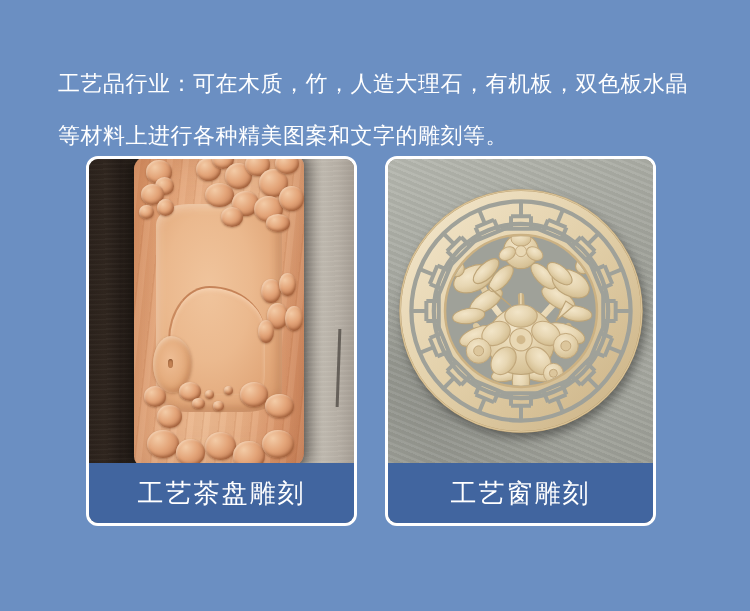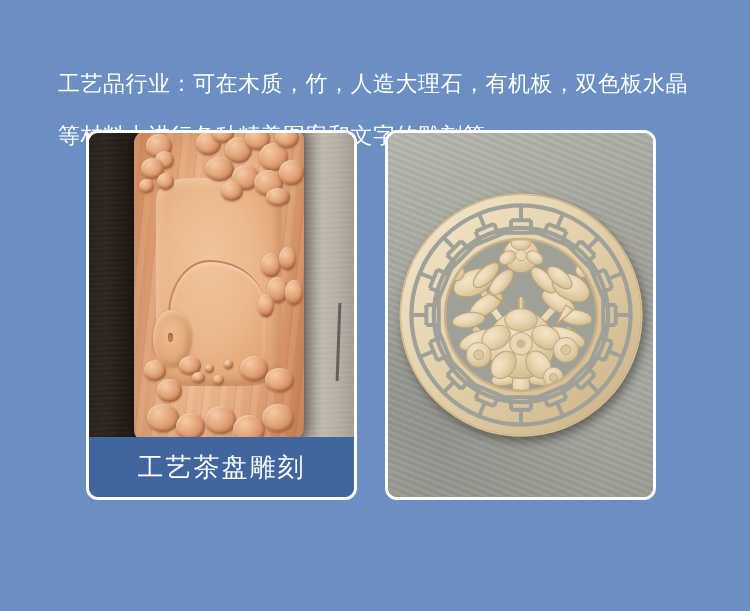--- a/index.html
+++ b/index.html
@@ -33,21 +33,21 @@
     letter-spacing: 0.5px;
     font-weight: 400;
     text-align: left;
     white-space: normal;
   }
 
   
   #cards {
     position: absolute;
     left: 86px;
-    top: 130px;
+    top: 156px;
     width: 570px;
     height: 370px;
     display: flex;
     justify-content: space-between;
     gap: 28px;
   }
   .card {
     position: relative;
     width: 277px;
     height: 370px;
@@ -462,16 +462,17 @@
                   <circle cx="151" cy="63" r="1.4" fill="#9d8355" stroke="none"></circle>
                 </g>
               </g>
 
               <circle cx="100" cy="100" r="61" fill="none" stroke="#cbb183" stroke-width="2"></circle>
               <circle cx="100" cy="100" r="97" fill="none" stroke="#d9c398" stroke-width="1"></circle>
             </svg>
           </div>
         </div>
       </div>
+      <div class="caption">工艺窗雕刻</div>
     </div>
 
   </div>
 </div>
 
 </body></html>

